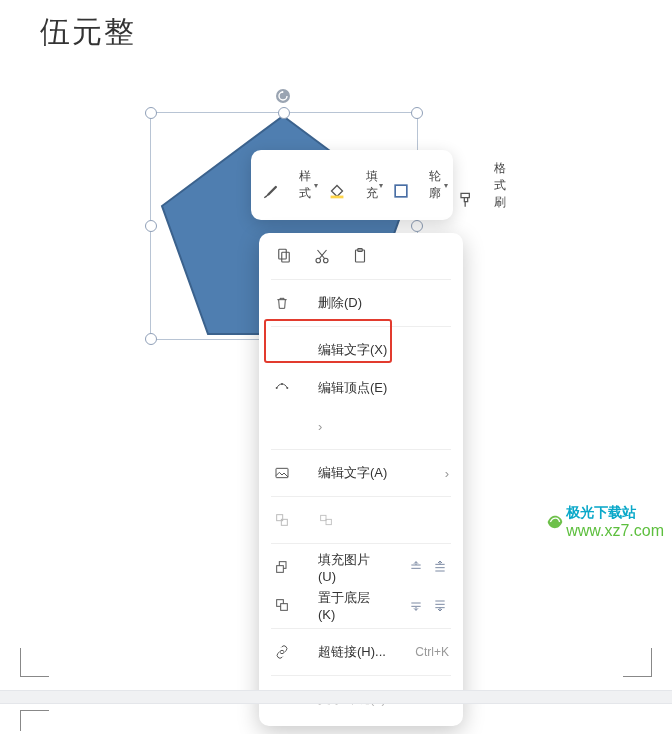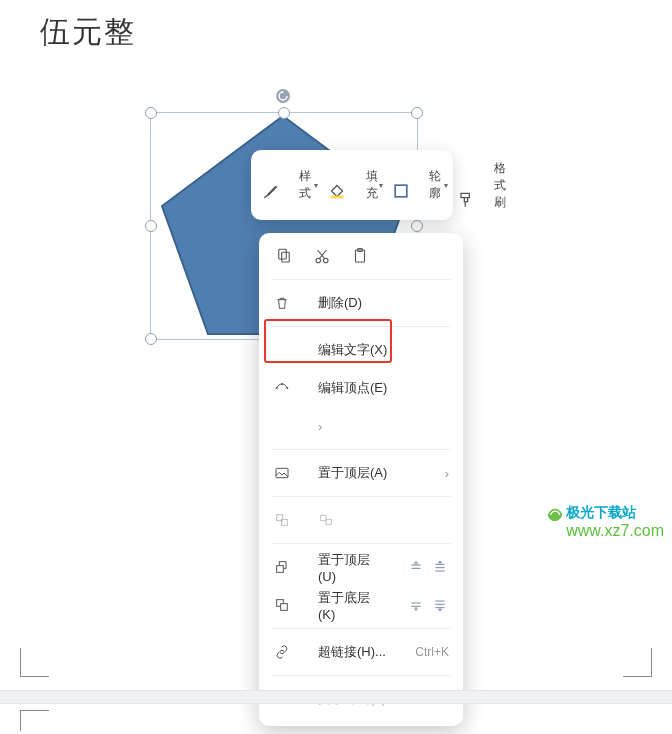--- a/index.html
+++ b/index.html
@@ -36,21 +36,21 @@
   .pair{display:flex;align-items:center;gap:14px}
   .pair .pb{width:18px;height:18px;display:flex;align-items:center;justify-content:center;color:#7c8aa3}
   .shortcut{color:#999;font-size:12px}
   
   .corner{position:absolute;width:28px;height:28px}
   .corner.bl{left:20px;top:648px;border-left:1px solid #888;border-bottom:1px solid #888}
   .corner.br{right:20px;top:648px;border-right:1px solid #888;border-bottom:1px solid #888}
   .page-sep{position:absolute;left:0;top:690px;width:672px;height:12px;background:#f0f1f3;border-top:1px solid #e4e6ea;border-bottom:1px solid #e4e6ea}
   .corner2{position:absolute;left:20px;top:710px;width:28px;height:20px;border-left:1px solid #888;border-top:1px solid #888}
   
-  .wm{position:absolute;right:8px;bottom:6px;display:flex;gap:0}
+  .wm{position:absolute;right:8px;bottom:6px;display:flex;align-items:center;gap:0}
   .wm .logo{width:22px;height:22px}
   .wm .t1{font-size:14px;color:#0aa8c9;font-weight:600}
   .wm .t2{font-size:16px;color:#5dbf3e}
 </style>
 </head>
 <body>
 
 <div class="canvas">
 
   <div class="title">伍元整</div>
@@ -177,21 +177,21 @@
       <span class="rside" style="color:#999">›</span>
     </div>
     <hr>
     <div class="row">
       <span class="mico">
           <svg width="16" height="16" viewBox="0 0 24 24">
             <rect x="3" y="5" width="18" height="14" rx="1" fill="none" stroke="#555" stroke-width="1.5"></rect>
             <path d="M3 16l5-5 4 4 3-3 6 6" fill="none" stroke="#555" stroke-width="1.5"></path>
           </svg>
         </span>
-      <span class="mlabel">置于顶层(A)</span>
+      <span class="mlabel">编辑文字(A)</span>
       <span class="rside" style="color:#999">›</span>
     </div>
     <hr>
     <div class="row disabled">
       <span class="mico">
           <svg width="16" height="16" viewBox="0 0 24 24">
             <rect x="4" y="4" width="9" height="9" fill="none" stroke="#bcbcbc" stroke-width="1.5"></rect>
             <rect x="11" y="11" width="9" height="9" fill="none" stroke="#bcbcbc" stroke-width="1.5"></rect>
           </svg>
         </span>
@@ -203,21 +203,21 @@
         </span>
     </div>
     <hr>
     <div class="row">
       <span class="mico">
           <svg width="16" height="16" viewBox="0 0 24 24">
             <rect x="8" y="4" width="10" height="10" fill="none" stroke="#555" stroke-width="1.5"></rect>
             <rect x="4" y="10" width="10" height="10" fill="#fff" stroke="#555" stroke-width="1.5"></rect>
           </svg>
         </span>
-      <span class="mlabel">置于顶层(U)</span>
+      <span class="mlabel">填充图片(U)</span>
       <span class="rside pair">
         <span class="pb">
             <svg width="16" height="16" viewBox="0 0 24 24">
               <path d="M5 9h14M5 14h14M12 4v5M9 7l3-3 3 3" fill="none" stroke="#7c8aa3" stroke-width="1.5"></path>
             </svg>
           </span>
         <span class="pb">
             <svg width="16" height="16" viewBox="0 0 24 24">
               <path d="M5 8h14M5 13h14M5 18h14M12 3v5M9 6l3-3 3 3" fill="none" stroke="#7c8aa3" stroke-width="1.5"></path>
             </svg>

